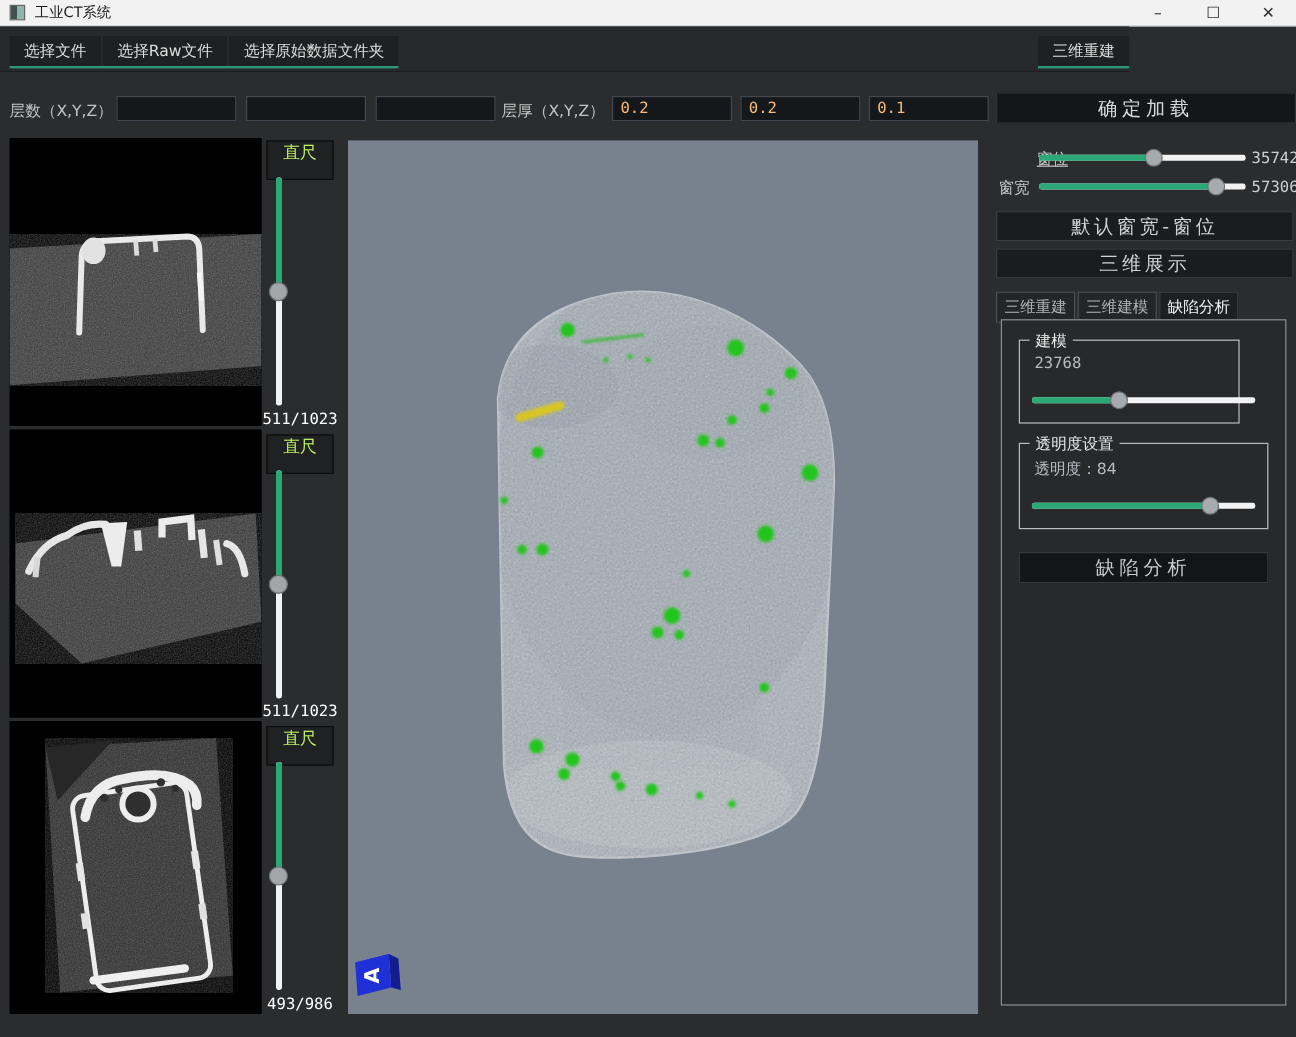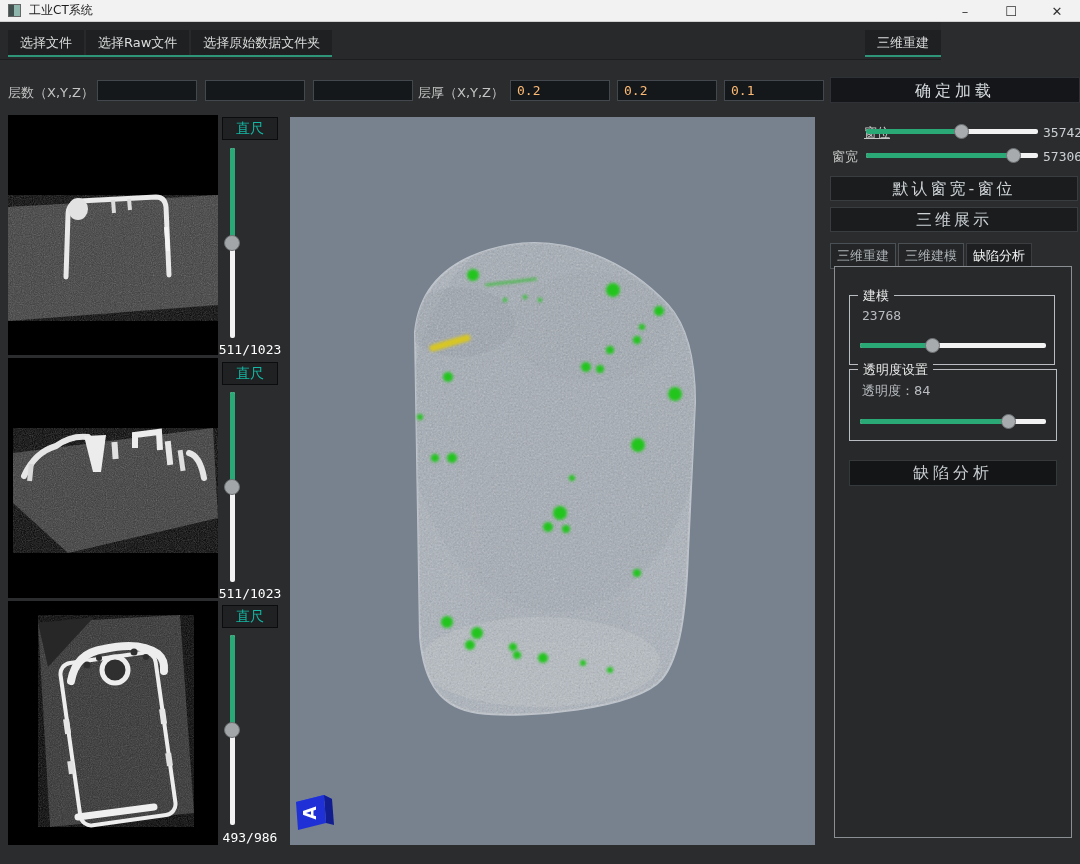--- a/index.html
+++ b/index.html
@@ -20,21 +20,21 @@
   .btn-group.right { right:0; }
   .tb-btn { background:#1e2021; color:#dddddd; font-size:13px; padding:4px 12px 3px 12px; white-space:nowrap; }
 
   
   .plabel { position:absolute; font-size:13px; color:#c4c4c4; top:84px; }
   .pinput { position:absolute; top:80px; height:21px; background:#15181b; border:1px solid #43484e; color:#fdba74; font-size:13px; font-family:"DejaVu Sans Mono", monospace; padding:0 6px; width:100px; }
   .load-btn { position:absolute; left:830px; top:77px; width:250px; height:26px; background:#141619; border:1px solid #2e3236; color:#d6dade; font-size:16px; text-align:center; line-height:25px; letter-spacing:4px; }
 
   
   .slice-panel { position:absolute; left:8px; width:210px; background:#000; }
-  .ruler-btn { position:absolute; left:222px; width:56px; height:23px; background:#1f2122; border:1px solid #0b0c0d; color:#14b8a6; font-size:14px; text-align:center; line-height:21px; }
+  .ruler-btn { position:absolute; left:222px; width:56px; height:33px; background:#1f2122; border:1px solid #0b0c0d; color:#bef264; font-size:14px; text-align:center; line-height:21px; }
   .vslider { position:absolute; left:224px; width:16px; }
   .vtrack { position:absolute; left:6px; top:0; width:5px; height:100%; background:#f2f2f2; border-radius:2px; }
   .vfill { position:absolute; left:6px; top:0; width:5px; background:#2aa876; border-radius:2px 2px 0 0; }
   .vknob { position:absolute; left:0; width:16px; height:16px; border-radius:50%; background:#a2a6a8; border:1px solid #6e7173; }
   .pos-label { position:absolute; left:218px; width:64px; font-size:13px; color:#ffffff; font-family:"DejaVu Sans Mono", monospace; text-align:center; }
 
   
   .viewport { position:absolute; left:290px; top:117px; width:525px; height:728px; background:#77828e; }
 
   
@@ -264,21 +264,21 @@
   <div class="panel-btn" style="top:176px;">默认窗宽-窗位</div>
   <div class="panel-btn" style="top:207px;">三维展示</div>
 
   <div class="tabs">
     <div class="tab">三维重建</div>
     <div class="tab">三维建模</div>
     <div class="tab active">缺陷分析</div>
   </div>
 
   <div class="tab-panel">
-    <div class="group-box" style="left:14px; top:28px; width:206px; height:70px;">
+    <div class="group-box" style="left:14px; top:16px; width:184px; height:70px;">
       <div class="group-title">建模</div>
       <div class="group-value">23768</div>
       <div class="hslider" style="left:10px; top:42px; width:186px;">
         <div class="htrack"></div>
         <div class="hfill" style="width: 39%;"></div>
         <div class="hknob" style="left: calc(39% - 8px);"></div>
       </div>
     </div>
     <div class="group-box" style="left:14px; top:102px; width:208px; height:72px;">
       <div class="group-title">透明度设置</div>

